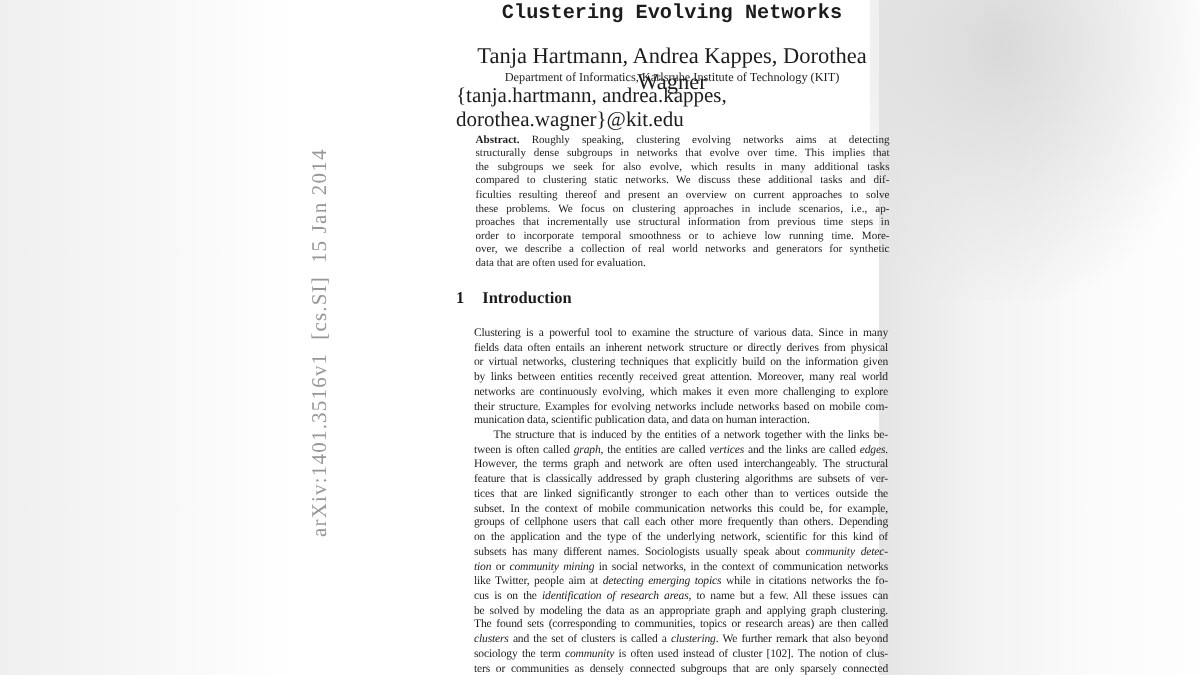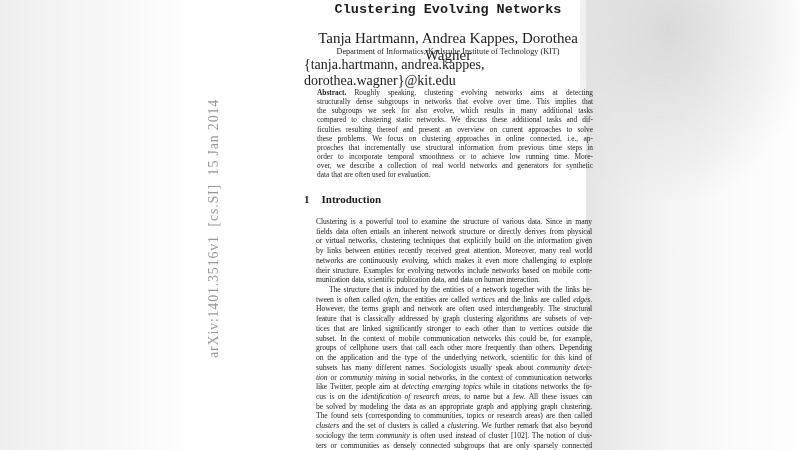--- a/index.html
+++ b/index.html
@@ -55,41 +55,41 @@
     <div class="authors">Tanja Hartmann, Andrea Kappes, Dorothea Wagner</div>
     <div class="affil">Department of Informatics, Karlsruhe Institute of Technology (KIT)</div>
     <div class="email">{tanja.hartmann, andrea.kappes, dorothea.wagner}@kit.edu</div>
 
     <div class="abstract" id="abstract">
         <div class="line"><b>Abstract.</b> Roughly speaking, clustering evolving networks aims at detecting</div>
         <div class="line">structurally dense subgroups in networks that evolve over time. This implies that</div>
         <div class="line">the subgroups we seek for also evolve, which results in many additional tasks</div>
         <div class="line">compared to clustering static networks. We discuss these additional tasks and dif-</div>
         <div class="line">ficulties resulting thereof and present an overview on current approaches to solve</div>
-        <div class="line">these problems. We focus on clustering approaches in online connected, i.e., ap-</div>
+        <div class="line">these problems. We focus on clustering approaches in include scenarios, i.e., ap-</div>
         <div class="line">proaches that incrementally use structural information from previous time steps in</div>
         <div class="line">order to incorporate temporal smoothness or to achieve low running time. More-</div>
         <div class="line">over, we describe a collection of real world networks and generators for synthetic</div>
         <div class="line flush">data that are often used for evaluation.</div>
       </div>
 
     <div class="heading">
       <span class="num">1</span><span>Introduction</span>
     </div>
 
     <div class="bodytext" id="bodytext">
         <div class="line">Clustering is a powerful tool to examine the structure of various data. Since in many</div>
         <div class="line">fields data often entails an inherent network structure or directly derives from physical</div>
         <div class="line">or virtual networks, clustering techniques that explicitly build on the information given</div>
         <div class="line">by links between entities recently received great attention. Moreover, many real world</div>
         <div class="line">networks are continuously evolving, which makes it even more challenging to explore</div>
         <div class="line">their structure. Examples for evolving networks include networks based on mobile com-</div>
         <div class="line flush">munication data, scientific publication data, and data on human interaction.</div>
         <div class="line indent">The structure that is induced by the entities of a network together with the links be-</div>
-        <div class="line">tween is often called <i>often</i>, the entities are called <i>vertices</i> and the links are called <i>edges</i>.</div>
+        <div class="line">tween is often called <i>graph</i>, the entities are called <i>vertices</i> and the links are called <i>edges</i>.</div>
         <div class="line">However, the terms graph and network are often used interchangeably. The structural</div>
         <div class="line">feature that is classically addressed by graph clustering algorithms are subsets of ver-</div>
         <div class="line">tices that are linked significantly stronger to each other than to vertices outside the</div>
         <div class="line">subset. In the context of mobile communication networks this could be, for example,</div>
         <div class="line">groups of cellphone users that call each other more frequently than others. Depending</div>
         <div class="line">on the application and the type of the underlying network, scientific for this kind of</div>
         <div class="line">subsets has many different names. Sociologists usually speak about <i>community detec-</i></div>
         <div class="line"><i>tion</i> or <i>community mining</i> in social networks, in the context of communication networks</div>
         <div class="line">like Twitter, people aim at <i>detecting emerging topics</i> while in citations networks the fo-</div>
         <div class="line">cus is on the <i>identification of research areas</i>, to name but a few. All these issues can</div>

